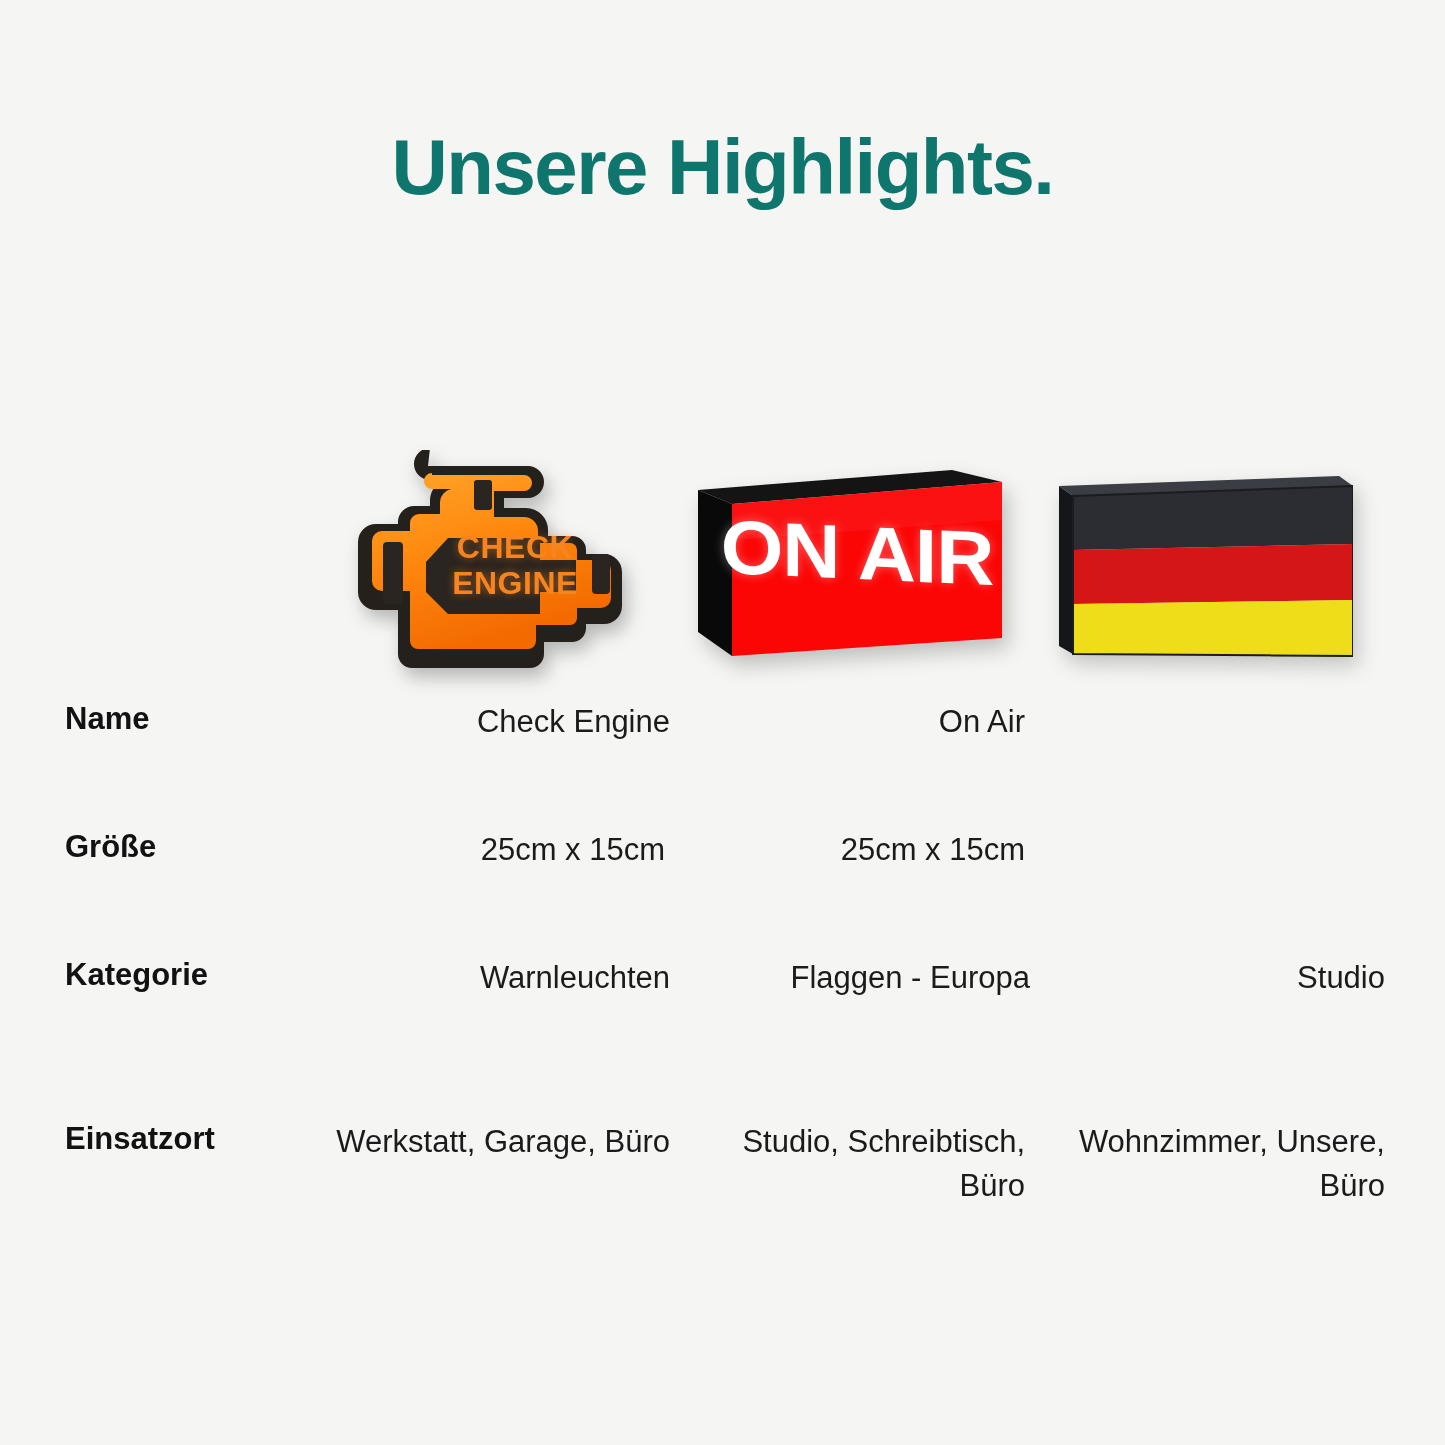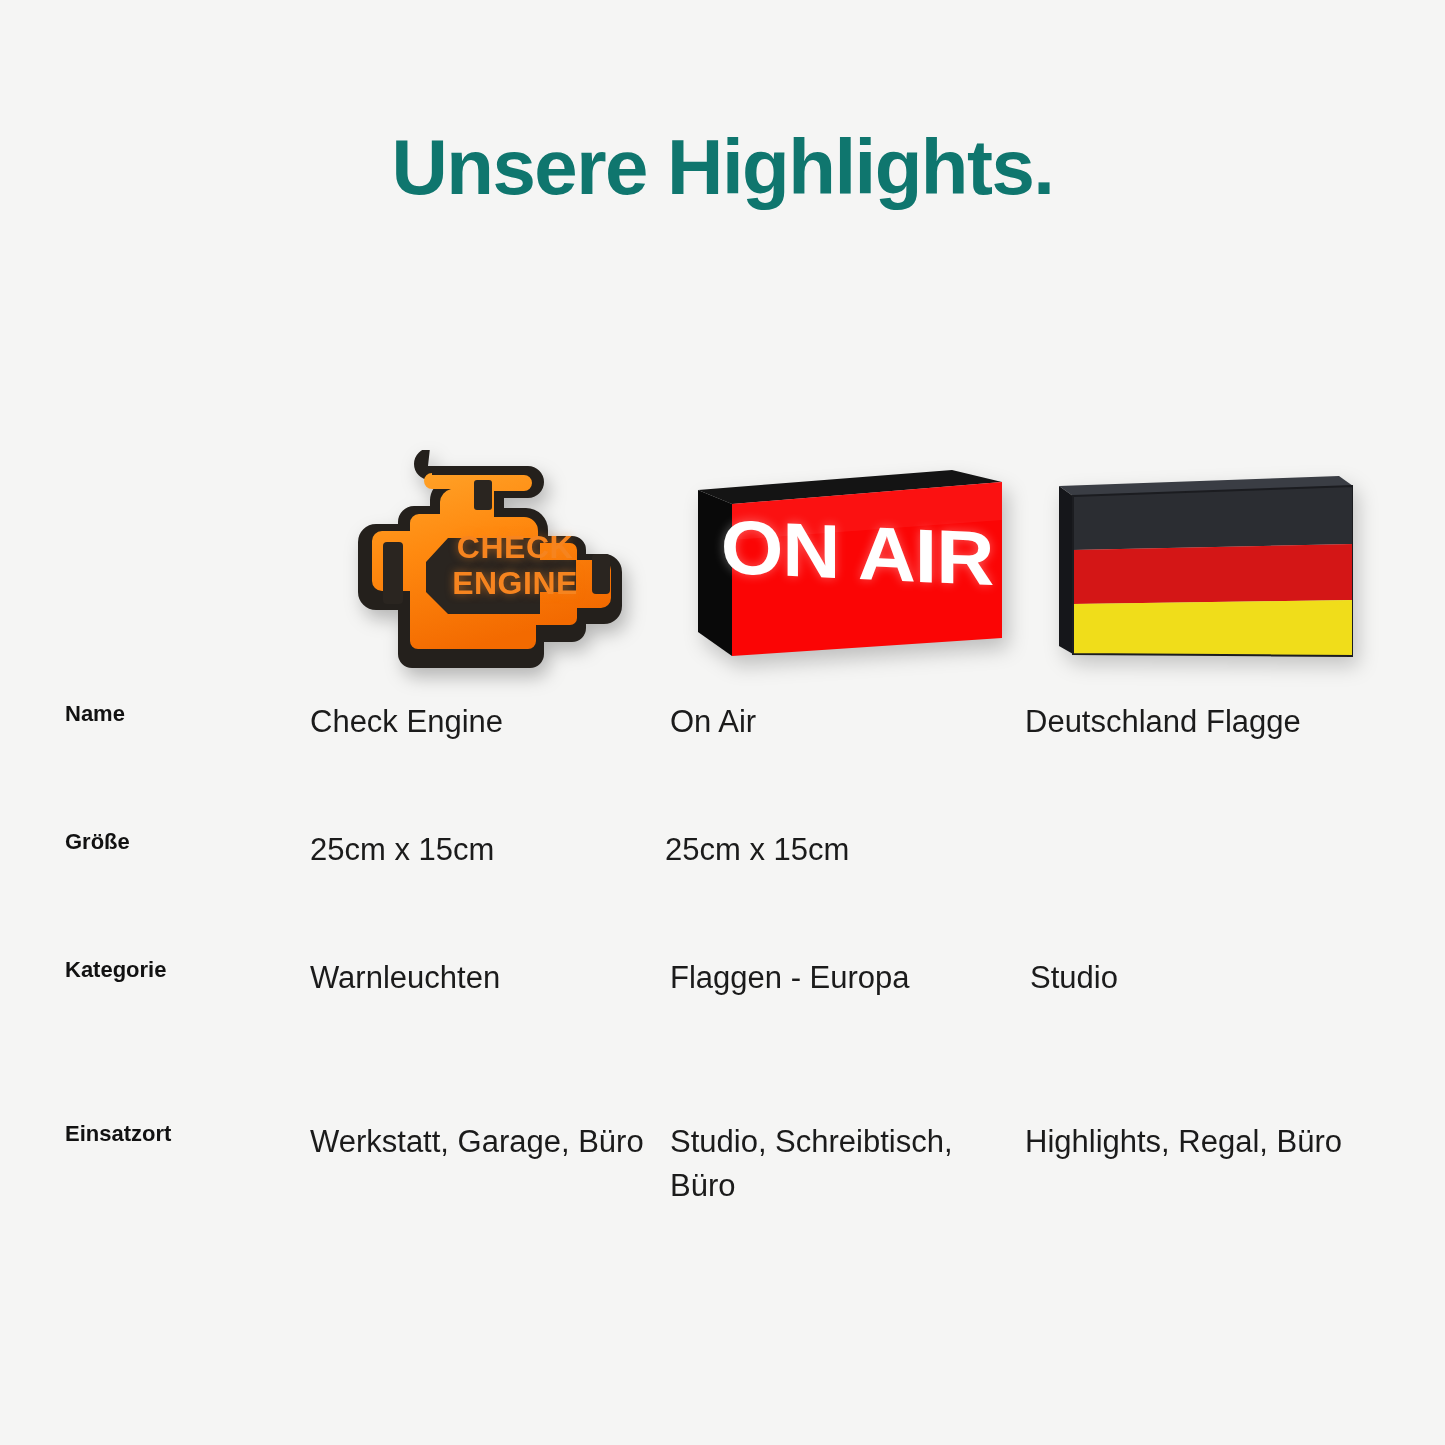--- a/index.html
+++ b/index.html
@@ -125,30 +125,30 @@
     display: flex;
     align-items: flex-start;
     width: 1445px;
     height: 128px;
   }
   .spec-row.tall { height: 150px; margin-top: 36px; }
   .spec-label {
     width: 310px;
     padding-left: 65px;
     box-sizing: border-box;
-    font-size: 22px;
+    font-size: 31px;
     font-weight: 700;
     color: #121212;
     line-height: 1.25;
   }
   .spec-val {
     font-size: 31px;
     font-weight: 400;
     color: #1b1b1b;
-    text-align: left;
+    text-align: right;
     line-height: 1.42;
   }
   .v1 { width: 360px; }
   .v2 { width: 355px; }
   .v3 { width: 360px; }
 </style>
 </head>
 <body>
 
 <div class="page">
@@ -219,38 +219,37 @@
     </div>
 
   </div>
 
   <div class="spec-table">
 
     <div class="spec-row">
       <div class="spec-label">Name</div>
       <div class="spec-val v1">Check Engine</div>
       <div class="spec-val v2">On Air</div>
-      <div class="spec-val v3">Deutschland Flagge</div>
     </div>
 
     <div class="spec-row">
       <div class="spec-label">Größe</div>
       <div class="spec-val v2">25cm x 15cm</div>
       <div class="spec-val v3">25cm x 15cm</div>
     </div>
 
     <div class="spec-row">
       <div class="spec-label">Kategorie</div>
       <div class="spec-val v1">Warnleuchten</div>
       <div class="spec-val v3">Flaggen - Europa</div>
       <div class="spec-val v2">Studio</div>
     </div>
 
     <div class="spec-row tall">
       <div class="spec-label">Einsatzort</div>
       <div class="spec-val v1">Werkstatt, Garage, Büro</div>
       <div class="spec-val v2">Studio, Schreibtisch, Büro</div>
-      <div class="spec-val v3">Highlights, Regal, Büro</div>
+      <div class="spec-val v3">Wohnzimmer, Unsere, Büro</div>
     </div>
 
   </div>
 
 </div>
 
 </body></html>

